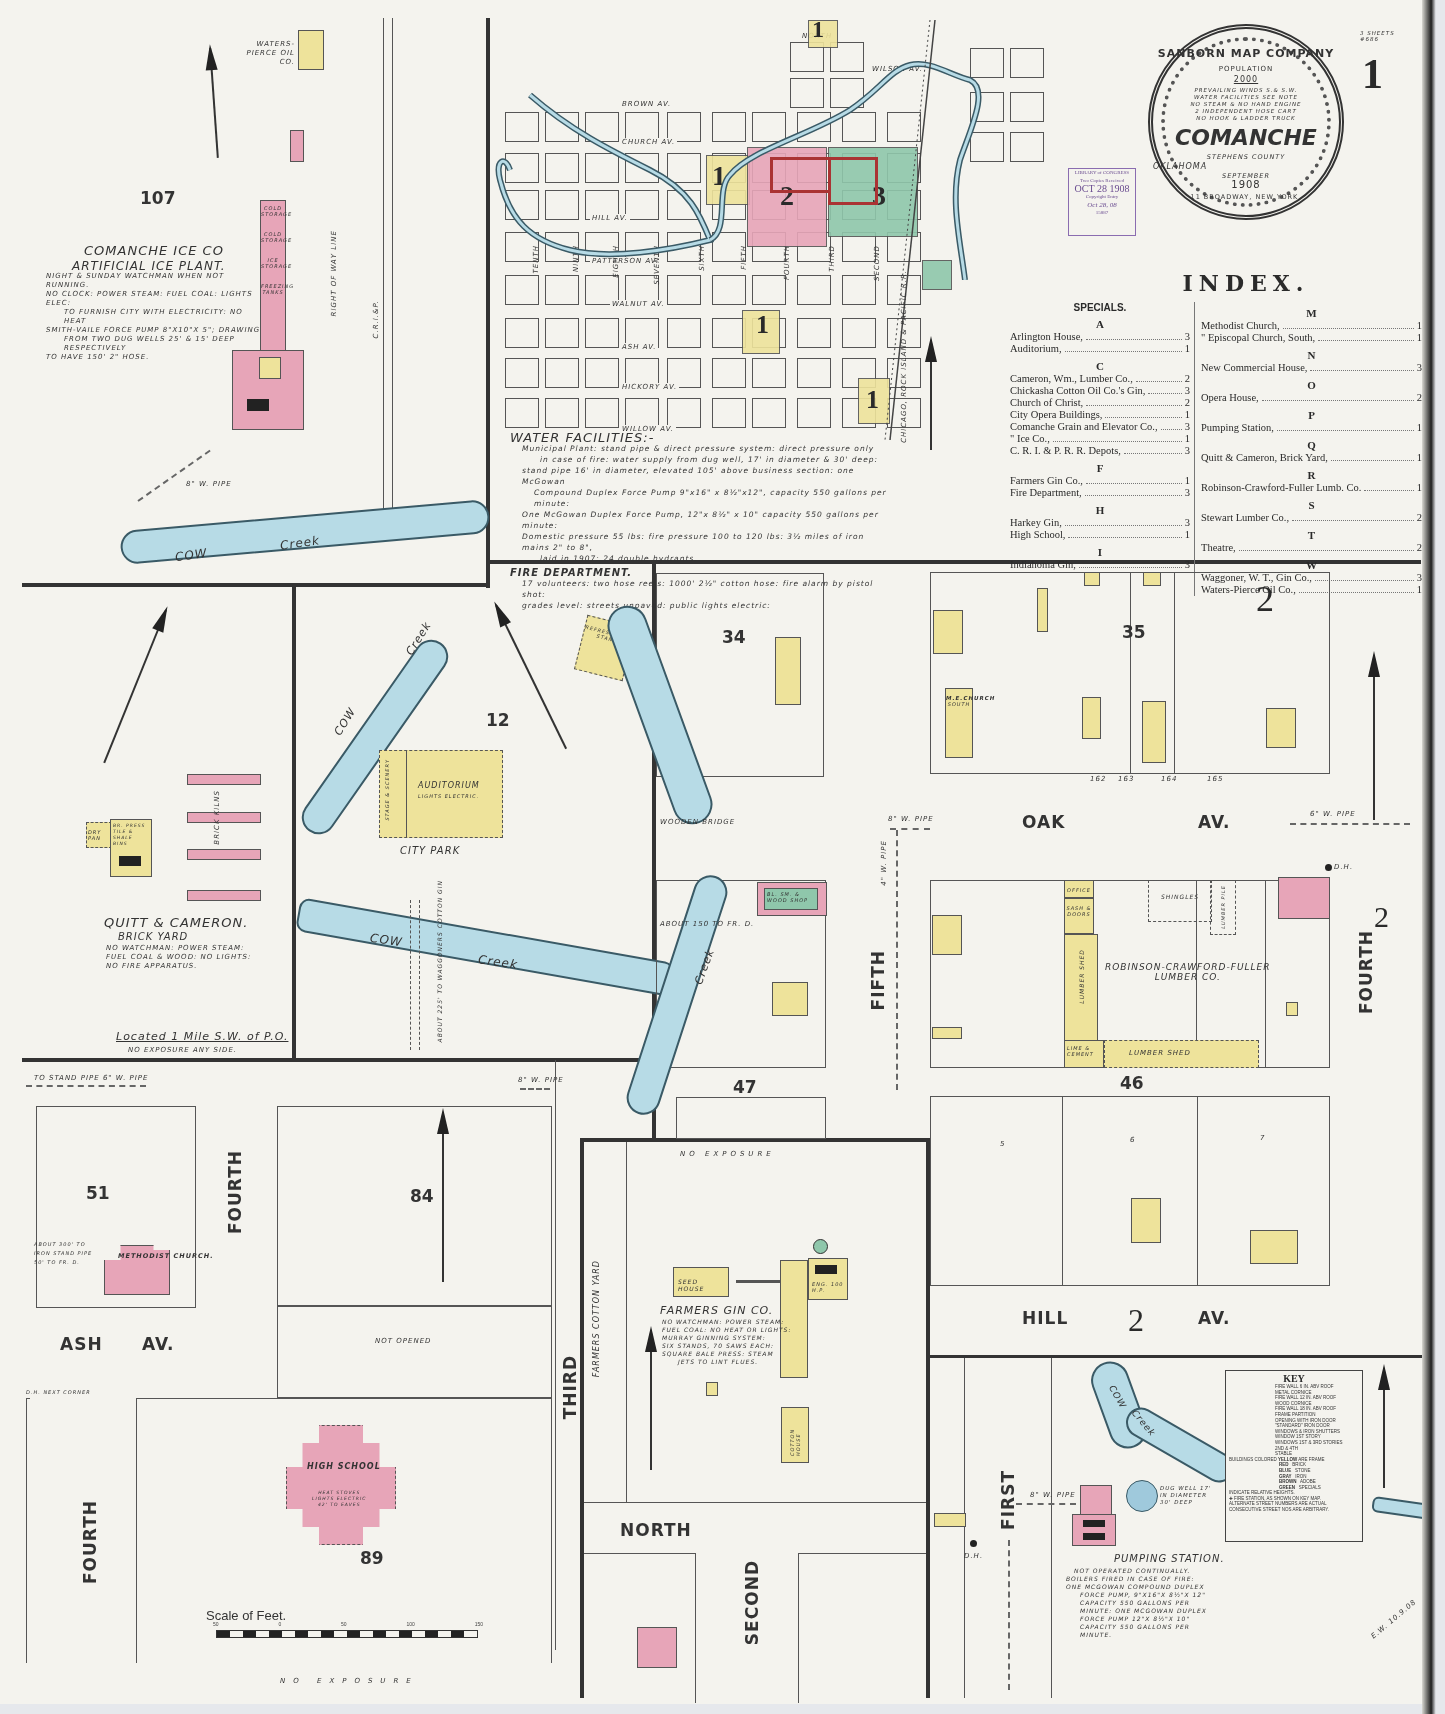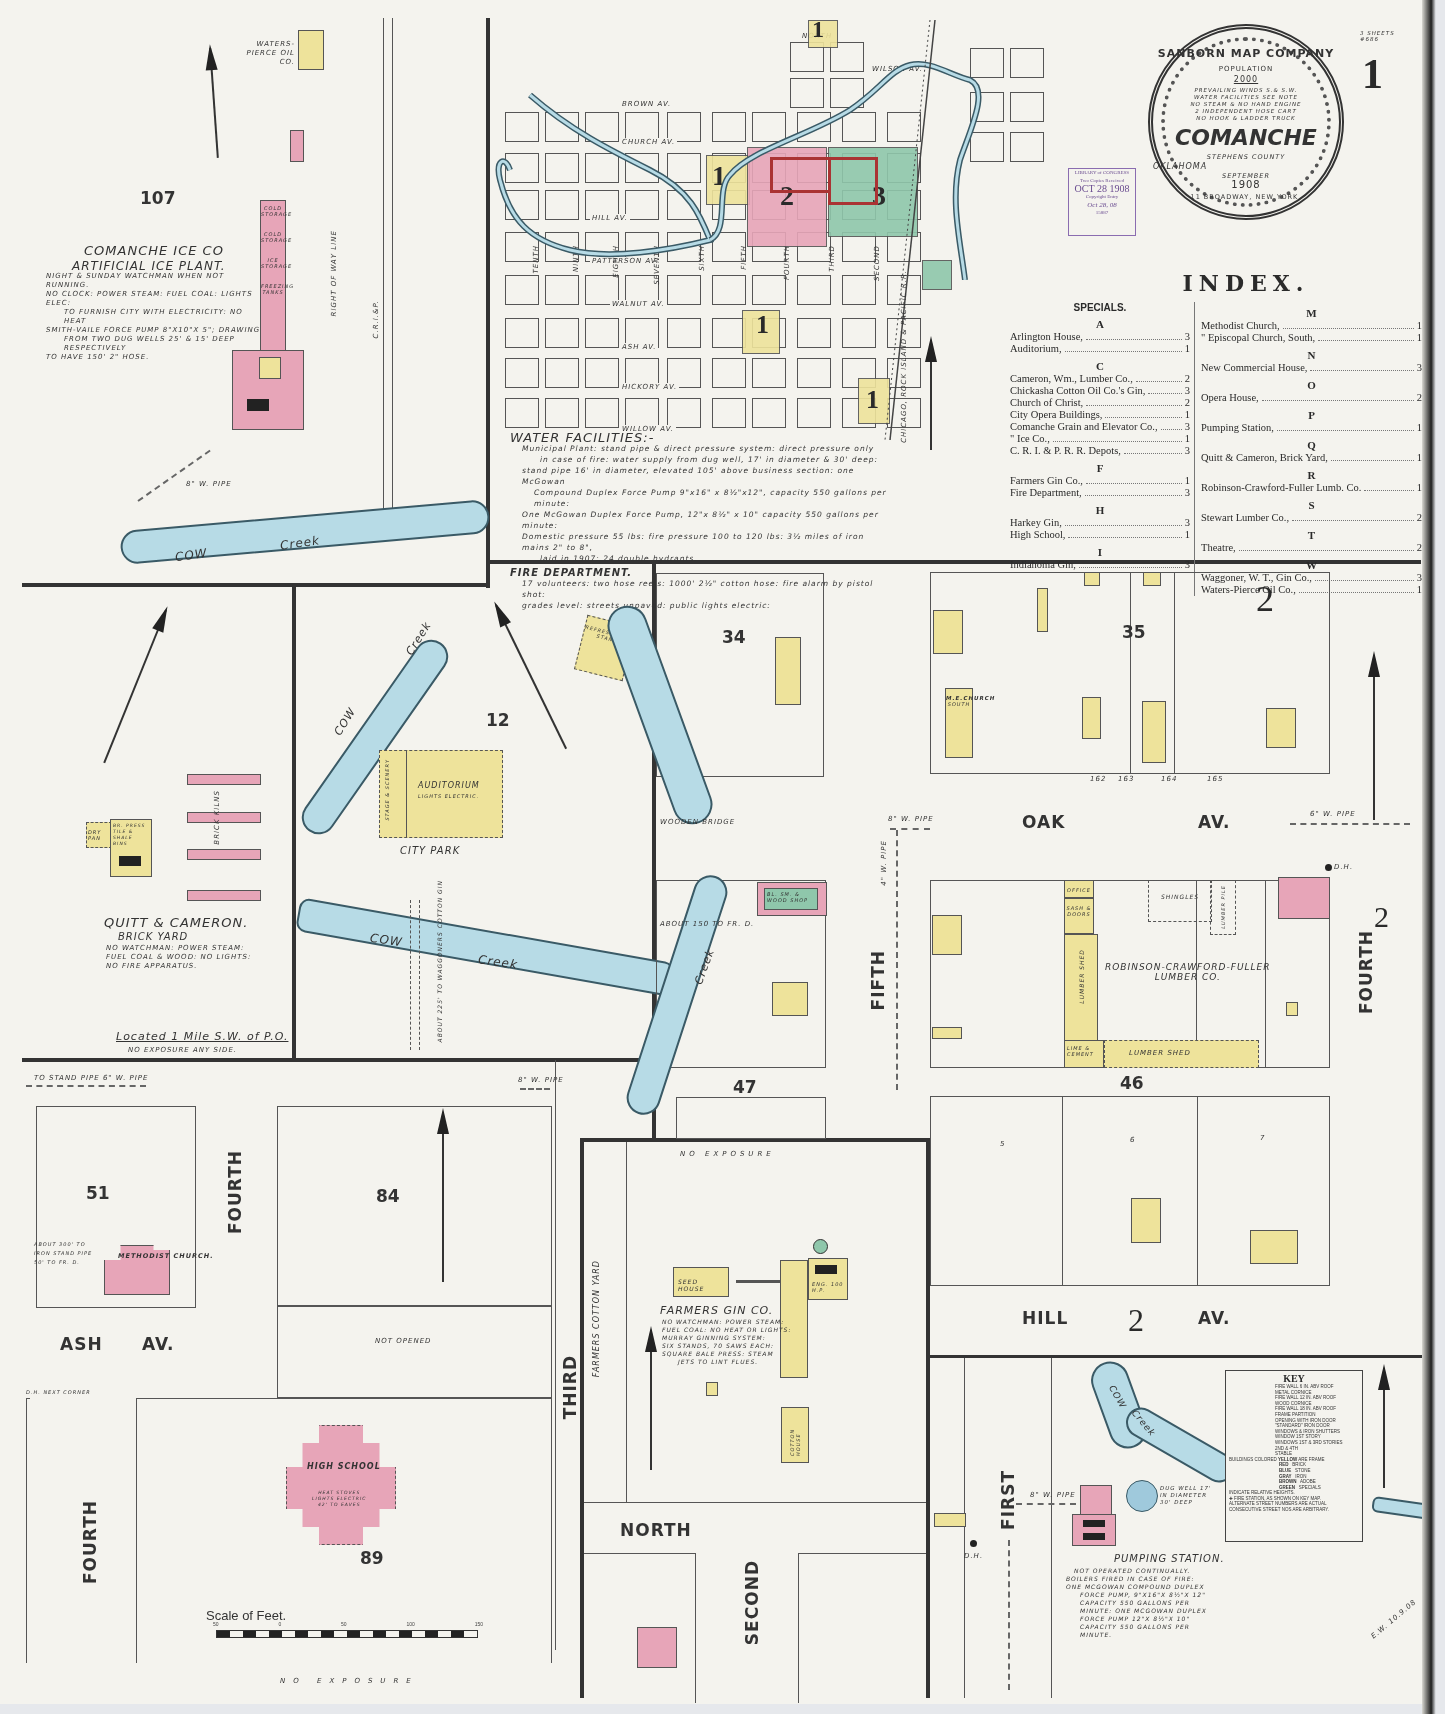--- a/index.html
+++ b/index.html
@@ -583,21 +583,21 @@
   <div>
     <div class="pipe" style="left:26px;top:1085px;width:120px;"></div>
     <div class="abs hand tiny" style="left:34px;top:1074px;">TO STAND PIPE 6" W. PIPE</div>
     <div class="lot" style="left:36px;top:1106px;width:160px;height:202px;"></div>
     <div class="blocknum abs" style="left:86px;top:1183px;">51</div>
     <div class="bldg-p" style="left:104px;top:1245px;width:66px;height:50px;clip-path:polygon(25% 0,75% 0,75% 10%,100% 10%,100% 100%,0 100%,0 30%,25% 30%);"></div>
     <div class="abs hand" style="left:118px;top:1252px;font-size:6.5px;font-weight:bold;">METHODIST CHURCH.</div>
     <div class="abs hand tiny" style="left:34px;top:1240px;width:60px;font-size:5px;">ABOUT 300' TO IRON STAND PIPE 50' TO FR. D.</div>
     <div class="street abs vert" style="left:225px;top:1150px;">FOURTH</div>
     <div class="lot" style="left:277px;top:1106px;width:275px;height:200px;"></div>
-    <div class="blocknum abs" style="left:376px;top:1186px;">84</div>
+    <div class="blocknum abs" style="left:410px;top:1186px;">84</div>
     <div class="north-arrow" style="left:442px;top:1112px;height:170px;"></div>
     <div class="lot" style="left:277px;top:1306px;width:275px;height:92px;"></div>
     <div class="abs hand tiny" style="left:375px;top:1337px;">NOT OPENED</div>
     <div class="street abs" style="left:60px;top:1334px;">ASH</div>
     <div class="street abs" style="left:142px;top:1334px;">AV.</div>
     <div class="abs hand tiny" style="left:26px;top:1388px;font-size:5px;">D.H. NEXT CORNER</div>
     <div class="pipe" style="left:520px;top:1088px;width:30px;"></div>
     <div class="abs hand tiny" style="left:518px;top:1076px;">8" W. PIPE</div>
   </div>
 

